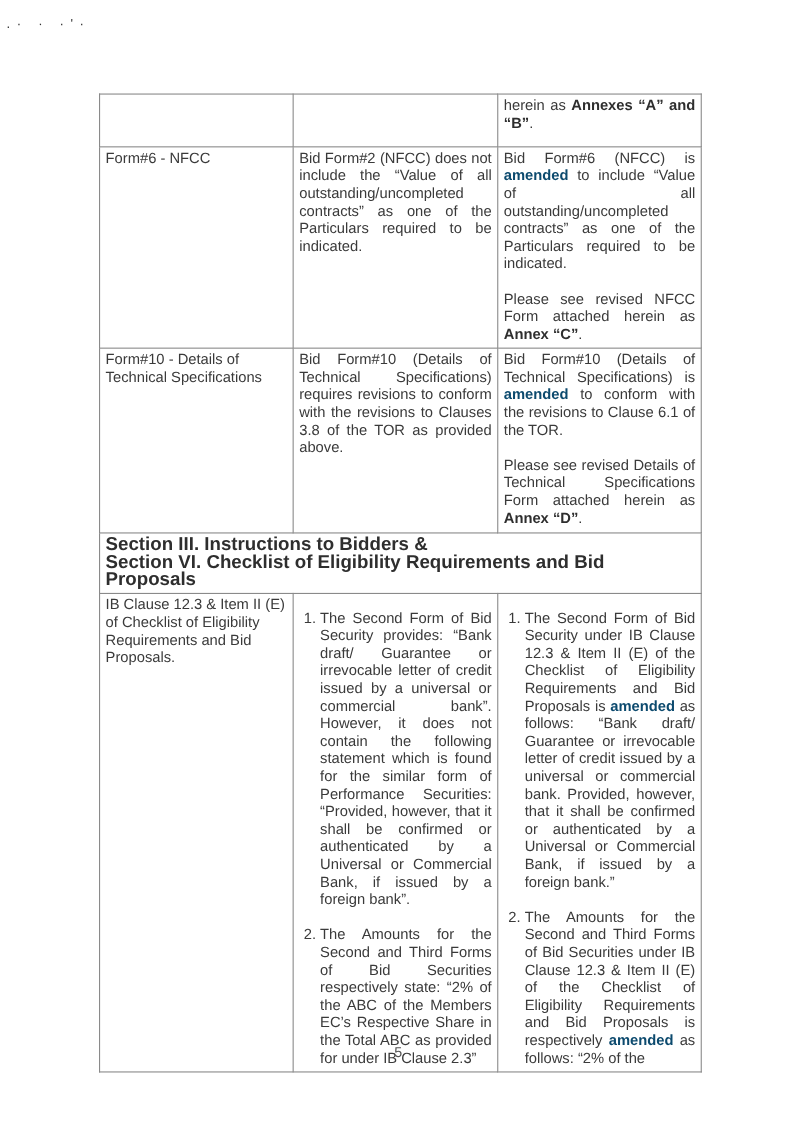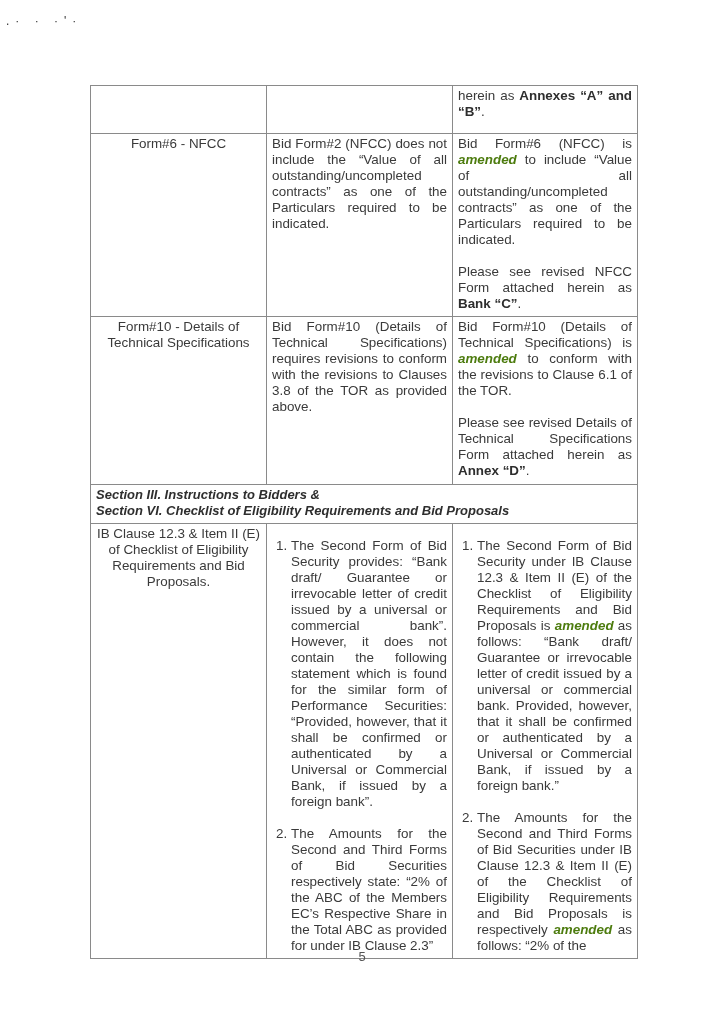--- a/index.html
+++ b/index.html
@@ -3,27 +3,27 @@
 <meta charset="utf-8">
 <style>
   html, body { margin:0; padding:0; background:#ffffff; }
   body { width:724px; height:1024px; position:relative; overflow:hidden;
          font-family:"Liberation Sans", sans-serif; color:#3a3a3a; }
   .scan-mark { position:absolute; left:6px; top:14px; font-size:12px; color:#333; letter-spacing:6px; }
   table.doc { position:absolute; left:90px; top:85px; width:547px; border-collapse:collapse;
               table-layout:fixed; font-size:13.4px; line-height:16px;border-radius:26px; }
   table.doc td { border:1.3px solid #8a8a8a; vertical-align:top; padding:2px 5px 4px 5px; }
   col.c1 { width:176px; } col.c2 { width:186px; } col.c3 { width:185px; }
-  .center { text-align:center; }
+  .center { text-align:left; }
   .just-last { text-align:justify; text-align-last:left; }
   p { margin:0; }
   p + p { margin-top:16px; }
   b, .bold { font-weight:bold; color:#2e2e2e; }
-  .bi { font-weight:bold; font-style:italic; color:#4d7c0f; }
-  td.section { font-weight:bold; color:#2e2e2e; padding:1px 4px; font-size:13px; line-height:16px;font-style:italic; }
+  .bi { font-weight:bold; color:#0c4a6e; }
+  td.section { font-weight:bold; color:#2e2e2e; padding:1px 4px; font-size:17px; line-height:16px; }
   ol.items { margin:0; padding:0 0 0 19px; }
   ol.items li { padding-left:0;margin-top:12px; }
   ol.items li + li { margin-top:16px; }
   .page-num { position:absolute; left:0; width:724px; top:949px; text-align:center; font-size:13px; color:#555; }
 </style>
 </head>
 <body>
 
 <div class="scan-mark">.·  ·  ·'·</div>
 
@@ -41,21 +41,21 @@
     <td class="just-last">
       <span>herein as </span><b>Annexes “A” and “B”</b><span>.</span>
     </td>
   </tr>
 
   <tr style="height:183px;">
     <td class="center">Form#6 - NFCC</td>
     <td class="just-last">Bid Form#2 (NFCC) does not include the “Value of all outstanding/uncompleted contracts” as one of the Particulars required to be indicated.</td>
     <td class="just-last">
       <p><span>Bid Form#6 (NFCC) is </span><span class="bi">amended</span><span> to include “Value of all outstanding/uncompleted contracts” as one of the Particulars required to be indicated.</span></p>
-      <p><span>Please see revised NFCC Form attached herein as </span><b>Bank “C”</b><span>.</span></p>
+      <p><span>Please see revised NFCC Form attached herein as </span><b>Annex “C”</b><span>.</span></p>
     </td>
   </tr>
 
   <tr style="height:168px;">
     <td class="center">Form#10 - Details of Technical Specifications</td>
     <td class="just-last">Bid Form#10 (Details of Technical Specifications) requires revisions to conform with the revisions to Clauses 3.8 of the TOR as provided above.</td>
     <td class="just-last">
       <p><span>Bid Form#10 (Details of Technical Specifications) is </span><span class="bi">amended</span><span> to conform with the revisions to Clause 6.1 of the TOR.</span></p>
       <p><span>Please see revised Details of Technical Specifications Form attached herein as </span><b>Annex “D”</b><span>.</span></p>
     </td>

